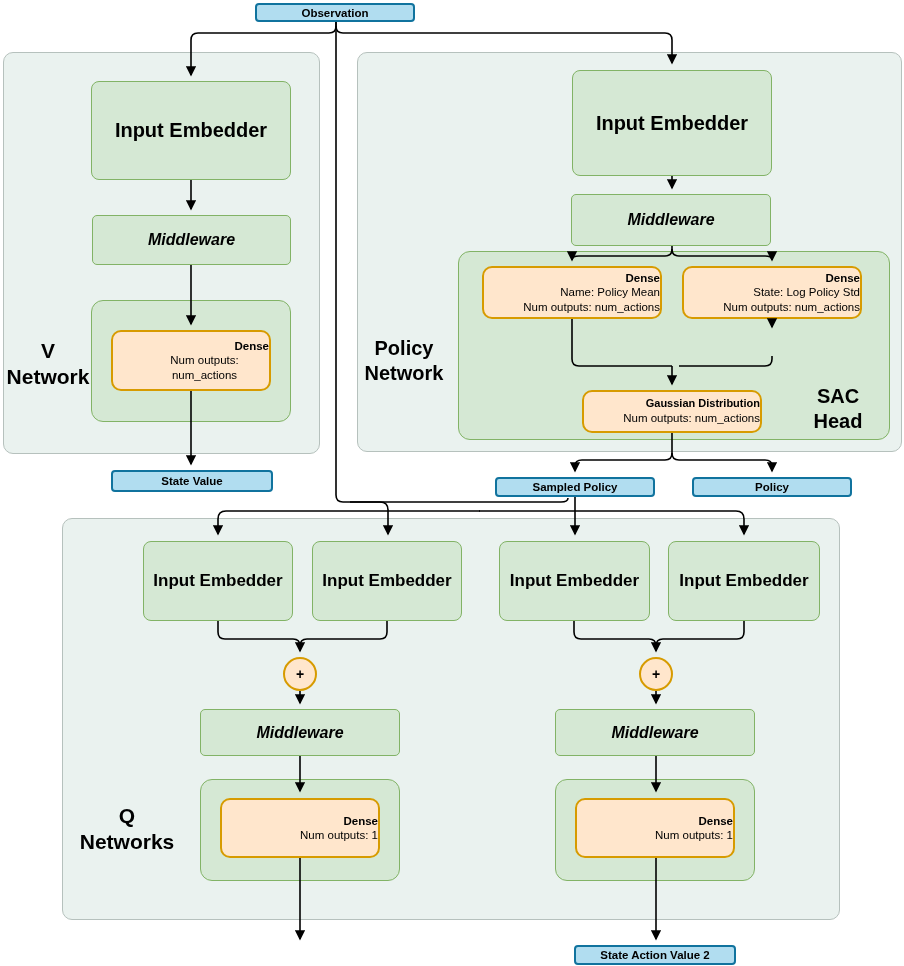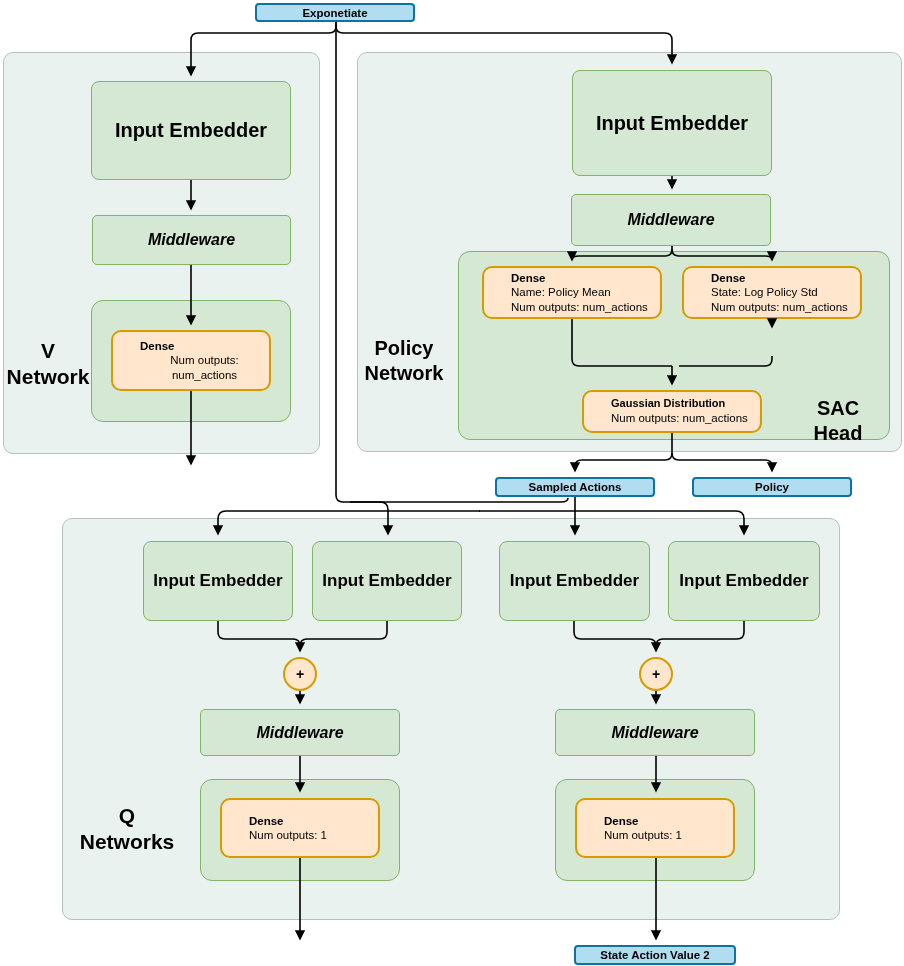--- a/index.html
+++ b/index.html
@@ -31,21 +31,21 @@
     display:flex; align-items:center; justify-content:center;
     text-align:right; font-weight:bold; color:#000;
   }
   .ie{border-radius:8px; font-size:20px;}
   .ie-sm{font-size:17px;}
   .mw{border-radius:5px; font-size:16px;font-style:italic;}
   .orange-box{
     background:var(--orange-fill);
     border:2px solid var(--orange-border);
     border-radius:10px;
-    display:flex; flex-direction:column; align-items:flex-start; justify-content:center;
+    display:flex; flex-direction:column; align-items:flex-end; justify-content:center;
     text-align:center; color:#000; line-height:1.25;padding-left:27px;
   }
   .orange-box .t{font-weight:bold; font-size:11.5px;}
   .orange-box .s{font-size:11.5px;}
   .blue-box{
     background:var(--blue-fill);
     border:2px solid var(--blue-border);
     border-radius:4px;
     display:flex; align-items:center; justify-content:center;
     text-align:center; font-weight:bold; font-size:11.5px; color:#000;
@@ -75,27 +75,28 @@
 
   <div class="abs green-wrap layer2" style="left:91px;top:300px;width:200px;height:122px;"></div>
   <div class="abs green-wrap layer2" style="left:458px;top:251px;width:432px;height:189px;"></div>
   <div class="abs green-wrap layer2" style="left:200px;top:779px;width:200px;height:102px;"></div>
   <div class="abs green-wrap layer2" style="left:555px;top:779px;width:200px;height:102px;"></div>
 
   <div class="abs section-label layer3" style="left:3px;top:338px;width:90px;">V
 Network</div>
   <div class="abs section-label layer3" style="left:356px;top:336px;width:96px;font-size:20px;">Policy
 Network</div>
-  <div class="abs section-label layer3" style="left:800px;top:396px;width:76px;font-size:20px;">SAC
+  <div class="abs section-label layer3" style="left:800px;top:384px;width:76px;font-size:20px;">SAC
 Head</div>
   <div class="abs section-label layer3" style="left:72px;top:803px;width:110px;">Q
 Networks</div>
 
-  <div class="abs blue-box layer3" style="left:255px;top:3px;width:160px;height:19px;">Exponetiate</div>
-  <div class="abs blue-box layer3" style="left:495px;top:477px;width:160px;height:20px;">Sampled Actions</div>
+  <div class="abs blue-box layer3" style="left:255px;top:3px;width:160px;height:19px;">Observation</div>
+  <div class="abs blue-box layer3" style="left:111px;top:470px;width:162px;height:22px;">State Value</div>
+  <div class="abs blue-box layer3" style="left:495px;top:477px;width:160px;height:20px;">Sampled Policy</div>
   <div class="abs blue-box layer3" style="left:692px;top:477px;width:160px;height:20px;">Policy</div>
   <div class="abs blue-box layer3" style="left:218px;top:989px;width:162px;height:20px;">State Action Value 1</div>
   <div class="abs blue-box layer3" style="left:574px;top:945px;width:162px;height:20px;">State Action Value 2</div>
 
   <div class="abs green-box ie layer3" style="left:91px;top:81px;width:200px;height:99px;">Input Embedder</div>
   <div class="abs green-box mw layer3" style="left:92px;top:215px;width:199px;height:50px;">Middleware</div>
   <div class="abs orange-box layer3" style="left:111px;top:330px;width:160px;height:61px;">
     <div class="t">Dense</div>
     <div class="s">Num outputs: num_actions</div>
   </div>

